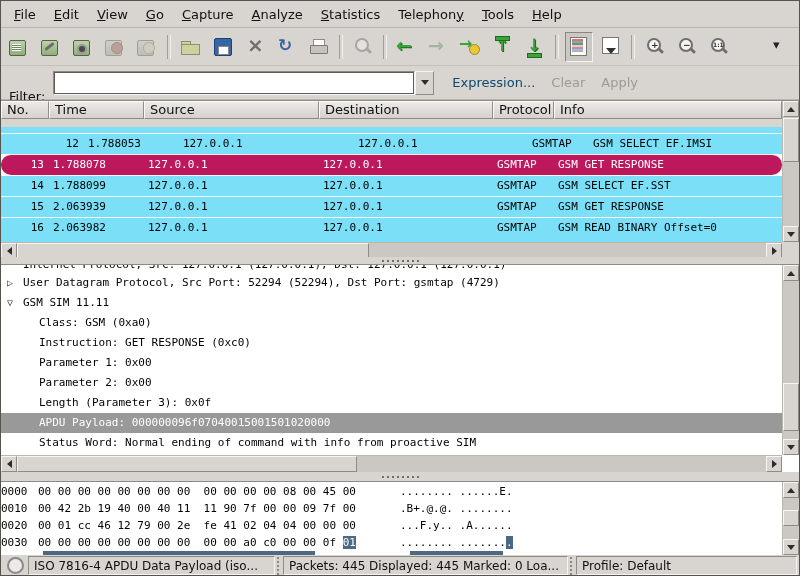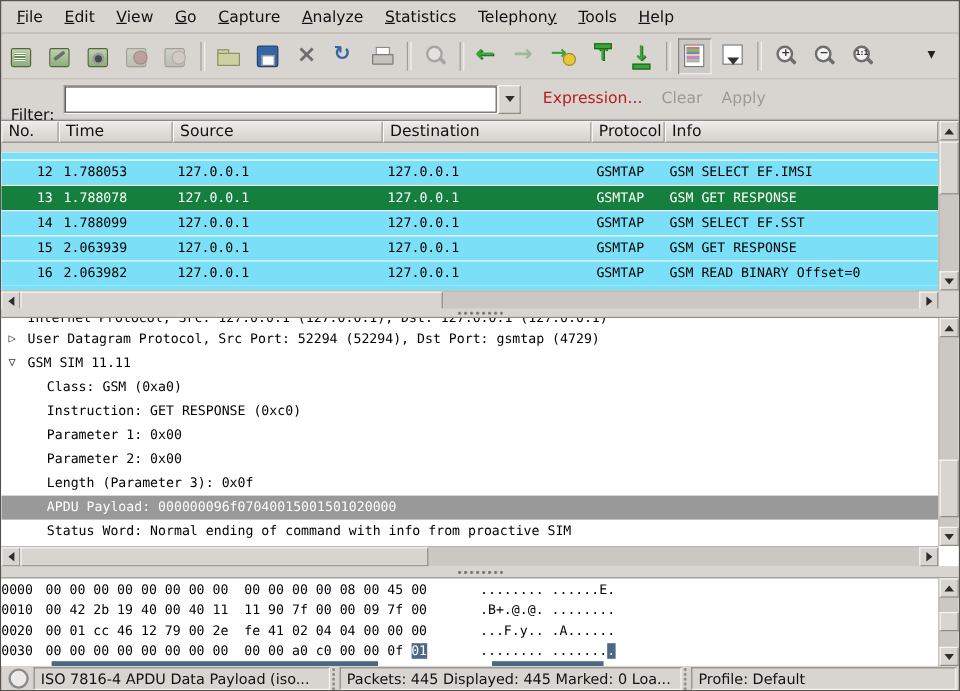--- a/index.html
+++ b/index.html
@@ -68,35 +68,35 @@
 
   
   .filterbar{position:absolute;left:0;top:65px;width:100%;height:34px;display:flex;align-items:center;
              padding-left:8px;box-sizing:border-box;border-bottom:1px solid #b9b5b0;font-size:13px;}
   .filter-label{margin-right:8px;color:#111;margin-top:28px;}
   .filter-entry{width:352px;height:22px;background:#fff;border:1px solid;border-color:#8e8a84 #f6f5f3 #f6f5f3 #8e8a84;
                 outline:1px solid #5f5b56;outline-offset:-2px;font:13px "DejaVu Sans",sans-serif;padding:0 4px;}
   .combo-btn{width:19px;height:24px;background:#d8d4d0;border:1px solid;border-color:#f6f5f3 #8e8a84 #8e8a84 #f6f5f3;
              display:flex;align-items:center;justify-content:center;font-size:11px;color:#222;padding:0;}
   .flat-btn{border:none;background:transparent;font:13px "DejaVu Sans",sans-serif;padding:4px 8px;}
-  .flat-btn.expression{color:#b91c1c;margin-left:10px;}
+  .flat-btn.expression{color:#0c4a6e;margin-left:10px;}
   .flat-btn.disabled{color:#9d9a96;}
 
   
   .pane{position:absolute;left:0;width:100%;background:#fff;border-top:1px solid #8e8a84;box-sizing:border-box;
         font-family:"DejaVu Sans Mono","Liberation Mono",monospace;font-size:11px;}
   
   .listpane{top:99px;height:159px;background:#d8d4d0;}
   .hdr-row{position:absolute;left:0;top:0;right:17px;height:26px;display:flex;}
   .col-hdr{box-sizing:border-box;height:18px;line-height:24px;padding-left:5px;font:13px "DejaVu Sans",sans-serif;color:#111;
            background:linear-gradient(#eceae7,#d5d1cc);border:1px solid;border-color:#fbfaf9 #918d87 #8e8a84 #fbfaf9;}
   .rows-area{position:absolute;left:0;top:26px;right:17px;bottom:17px;background:#fff;overflow:hidden;}
   .prow{display:flex;height:21px;border-top:1px solid rgba(255,255,255,.9);box-sizing:border-box;}
   .prow.cyan{background:#7adff7;color:#000;}
-  .prow.selected{background:#15803d;color:#fff;}
+  .prow.selected{background:#be185d;color:#fff;border-radius:10px;}
   .prow.partial{height:6px;overflow:hidden;border-top:none;}
   .pcell{box-sizing:border-box;line-height:20px;padding-left:4px;white-space:nowrap;overflow:hidden;}
   .pcell.c0{text-align:right;padding-right:5px;}
   .row-sliver{height:4px;background:#7adff7;}
 
   
   .detailpane{top:263px;height:208px;}
   .drows{position:absolute;left:0;top:0;right:17px;bottom:17px;background:#fff;overflow:hidden;}
   .drow{position:relative;height:20px;line-height:20px;padding-left:22px;white-space:nowrap;color:#000;}
   .drow.ind1{padding-left:38px;}
@@ -260,21 +260,21 @@
         <div class="col-hdr" style="width: 48px;">No.</div>
         <div class="col-hdr" style="width: 95px;">Time</div>
         <div class="col-hdr" style="width: 175px;">Source</div>
         <div class="col-hdr" style="width: 174px;">Destination</div>
         <div class="col-hdr" style="width: 61px;">Protocol</div>
         <div class="col-hdr" style="width: 230px; flex: 1 1 0%;">Info</div>
       </div>
     <div class="rows-area">
         <div class="prow cyan partial"></div>
         <div class="prow cyan">
-          <div class="pcell c0" style="width: 48px;">12</div>
+          <div class="pcell c0" style="width: 48px; margin-left: 35px;">12</div>
           <div class="pcell c1" style="width: 95px;">1.788053</div>
           <div class="pcell c2" style="width: 175px;">127.0.0.1</div>
           <div class="pcell c3" style="width: 174px;">127.0.0.1</div>
           <div class="pcell c4" style="width: 61px;">GSMTAP</div>
           <div class="pcell c5" style="width: 230px; flex: 1 1 0%;">GSM SELECT EF.IMSI</div>
         </div>
         <div class="prow selected">
           <div class="pcell c0" style="width: 48px;">13</div>
           <div class="pcell c1" style="width: 95px;">1.788078</div>
           <div class="pcell c2" style="width: 175px;">127.0.0.1</div>

